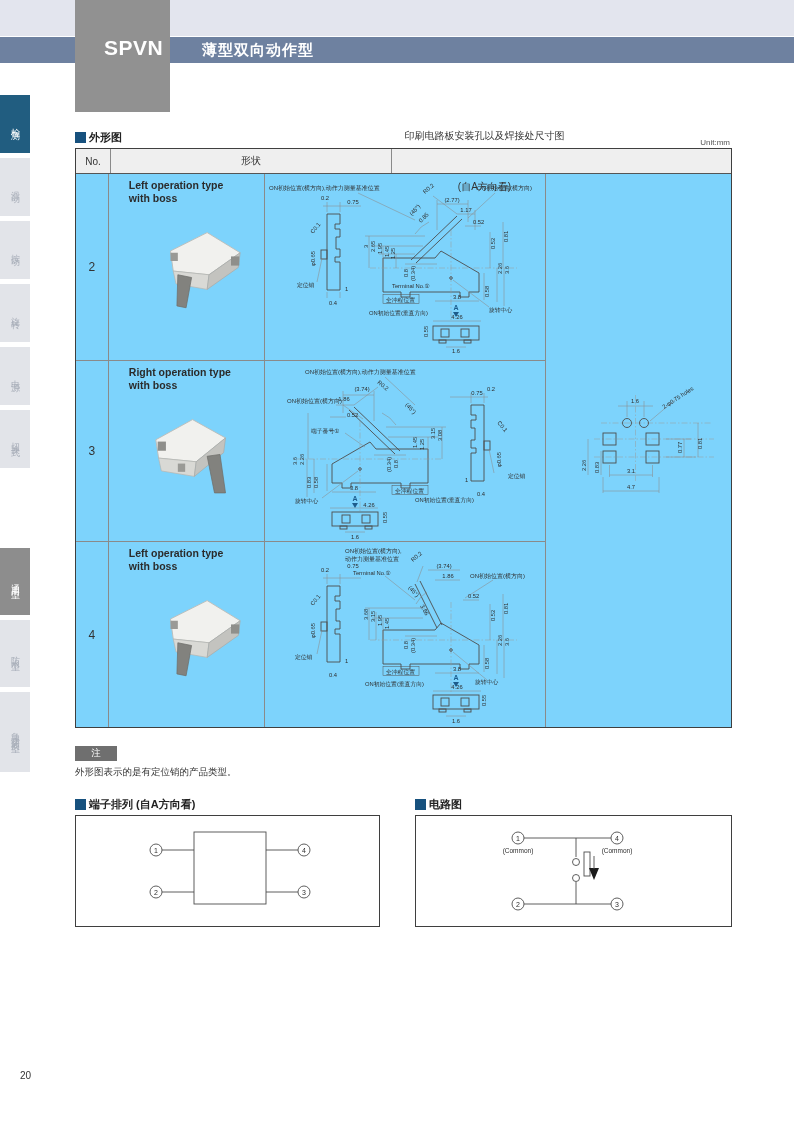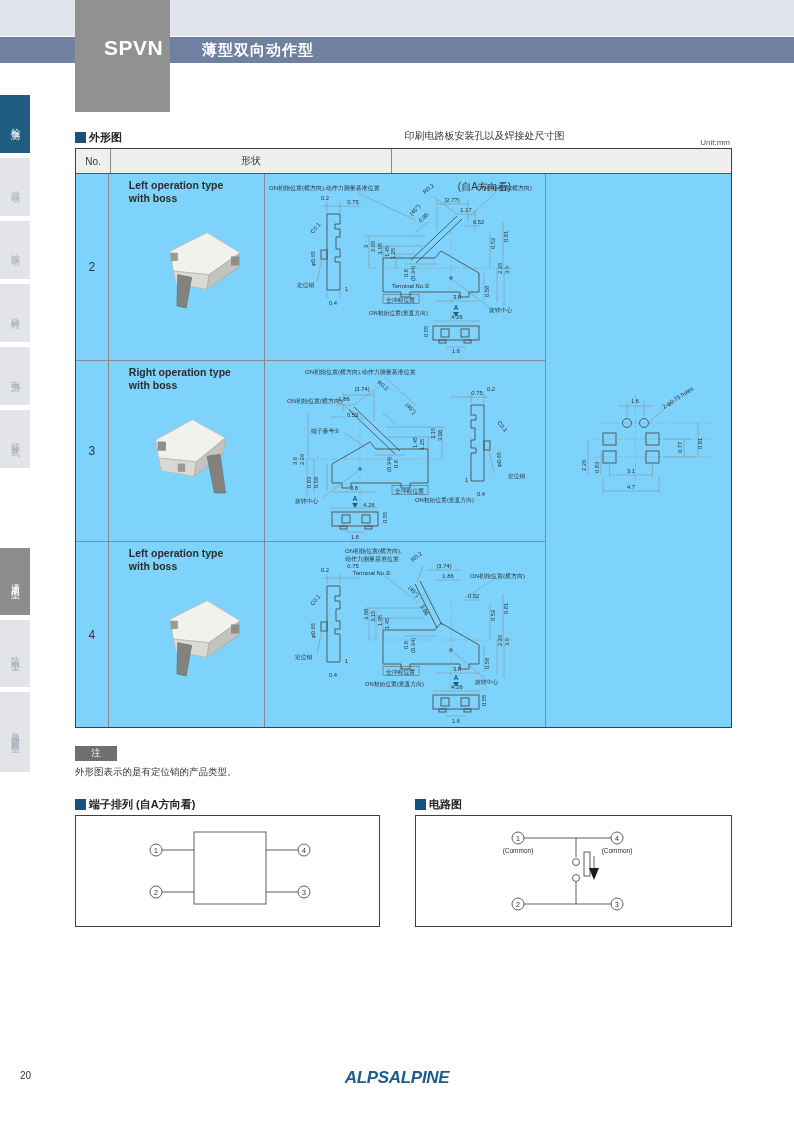--- a/index.html
+++ b/index.html
@@ -502,15 +502,14 @@
       <text x="102" y="24.5" text-anchor="middle" style="font-size:7px">1</text>
       <text x="201" y="24.5" text-anchor="middle" style="font-size:7px">4</text>
       <text x="102" y="90.5" text-anchor="middle" style="font-size:7px">2</text>
       <text x="201" y="90.5" text-anchor="middle" style="font-size:7px">3</text>
       <text x="102" y="37" text-anchor="middle" style="font-size:6.5px">(Common)</text>
       <text x="201" y="37" text-anchor="middle" style="font-size:6.5px">(Common)</text>
     </svg>
   </div>
 
   <div class="footer-page">20</div>
-  <div class="logo">ALPSALPINE</div>
 
 </div>
 
 </body></html>

